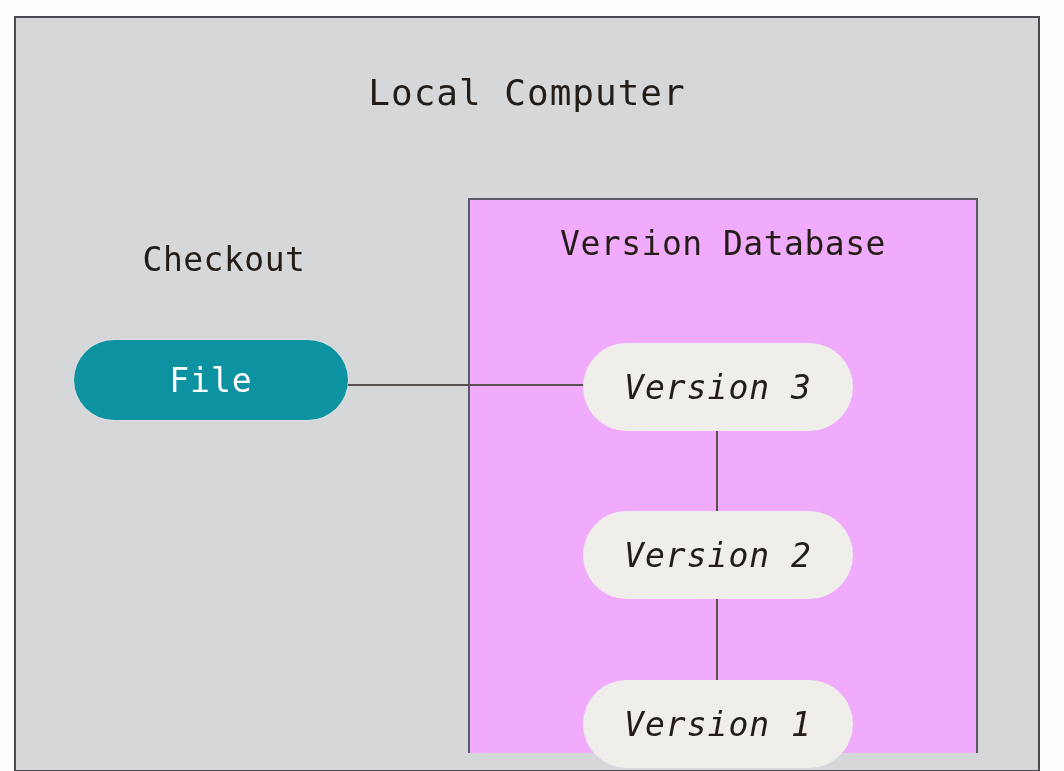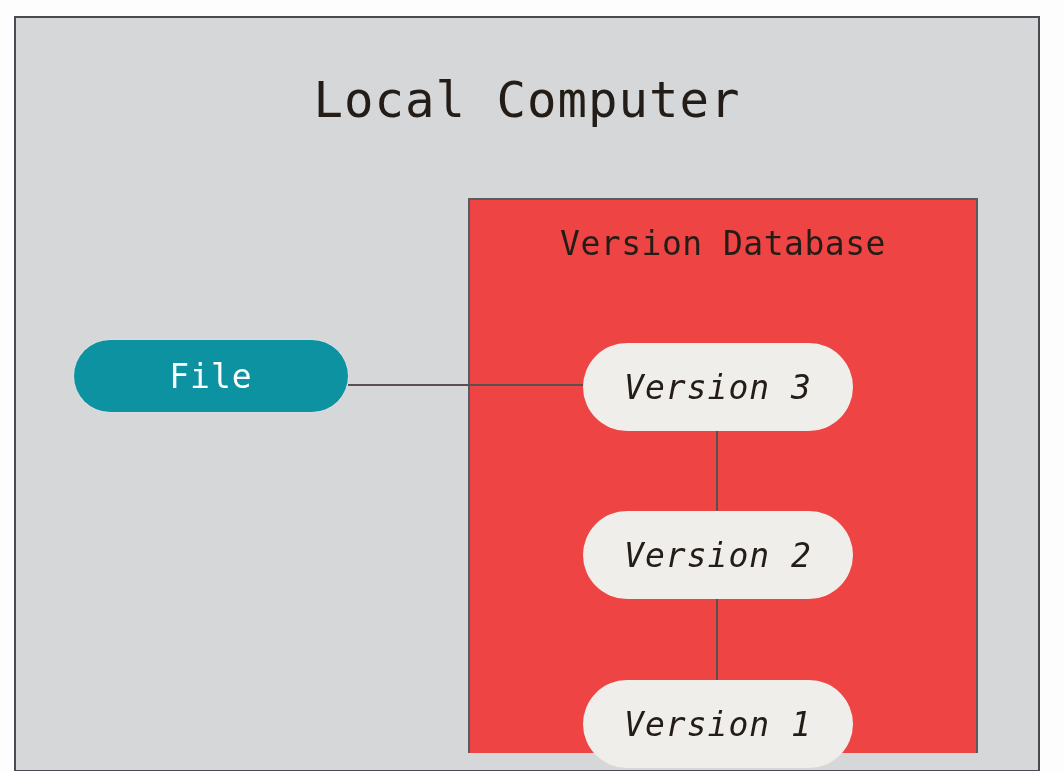--- a/index.html
+++ b/index.html
@@ -26,21 +26,21 @@
     background: #d6d7d9;
     border: 2px solid #4a4a52;
     box-sizing: border-box;
   }
   .local-computer-title {
     position: absolute;
     left: 0;
     top: 54px;
     width: 100%;
     text-align: center;
-    font-size: 49px;
+    font-size: 36px;
     letter-spacing: 1px;
     color: #241d17;
     white-space: nowrap;
   }
 
   
   .checkout-label {
     position: absolute;
     left: 108px;
     top: 222px;
@@ -51,41 +51,41 @@
     color: #241d17;
     white-space: nowrap;
   }
 
   
   .file-node {
     position: absolute;
     left: 74px;
     top: 340px;
     width: 274px;
-    height: 72px;
+    height: 80px;
     background: #0d92a2;
     border-radius: 46px;
     display: flex;
     align-items: center;
     justify-content: center;
     color: #ffffff;
     font-size: 33px;
     letter-spacing: 1px;
     box-shadow: 0 0 2px rgba(255,255,255,0.55);
     box-sizing: border-box;
   }
 
   
   .version-db {
     position: absolute;
     left: 468px;
     top: 198px;
     width: 510px;
     height: 555px;
-    background: #ef4444;
+    background: #f0abfc;
     border: 2px solid #5a5a62;
     border-bottom: none;
     box-sizing: border-box;
   }
   .version-db-title {
     position: absolute;
     left: 0;
     top: 24px;
     width: 100%;
     text-align: center;
@@ -136,20 +136,21 @@
 </style>
 </head>
 <body>
 
 <div id="canvas">
 
   <div class="local-computer">
 
     <div class="local-computer-title">Local Computer</div>
 
+    <div class="checkout-label">Checkout</div>
   </div>
 
   <div class="file-node">
     <span>File</span>
   </div>
 
   <div class="version-db">
     <div class="version-db-title">Version Database</div>
   </div>
 

